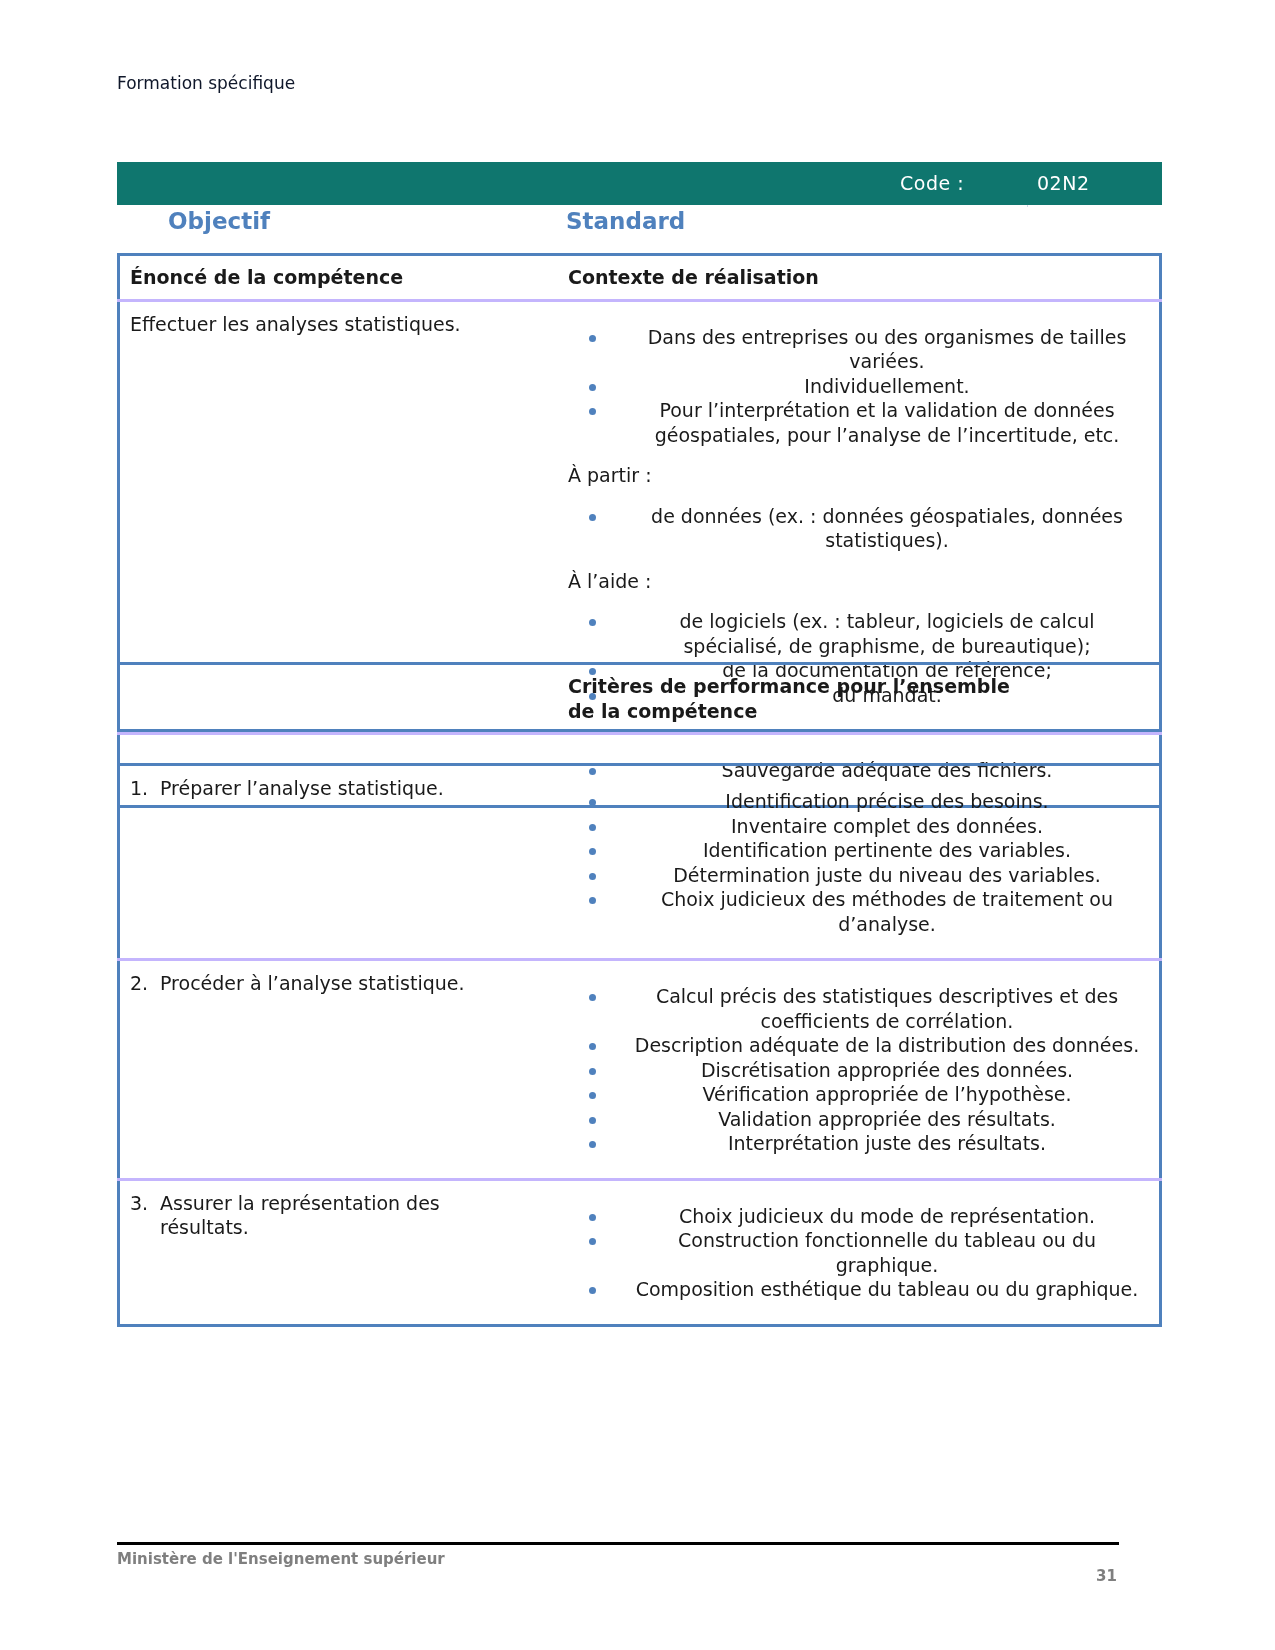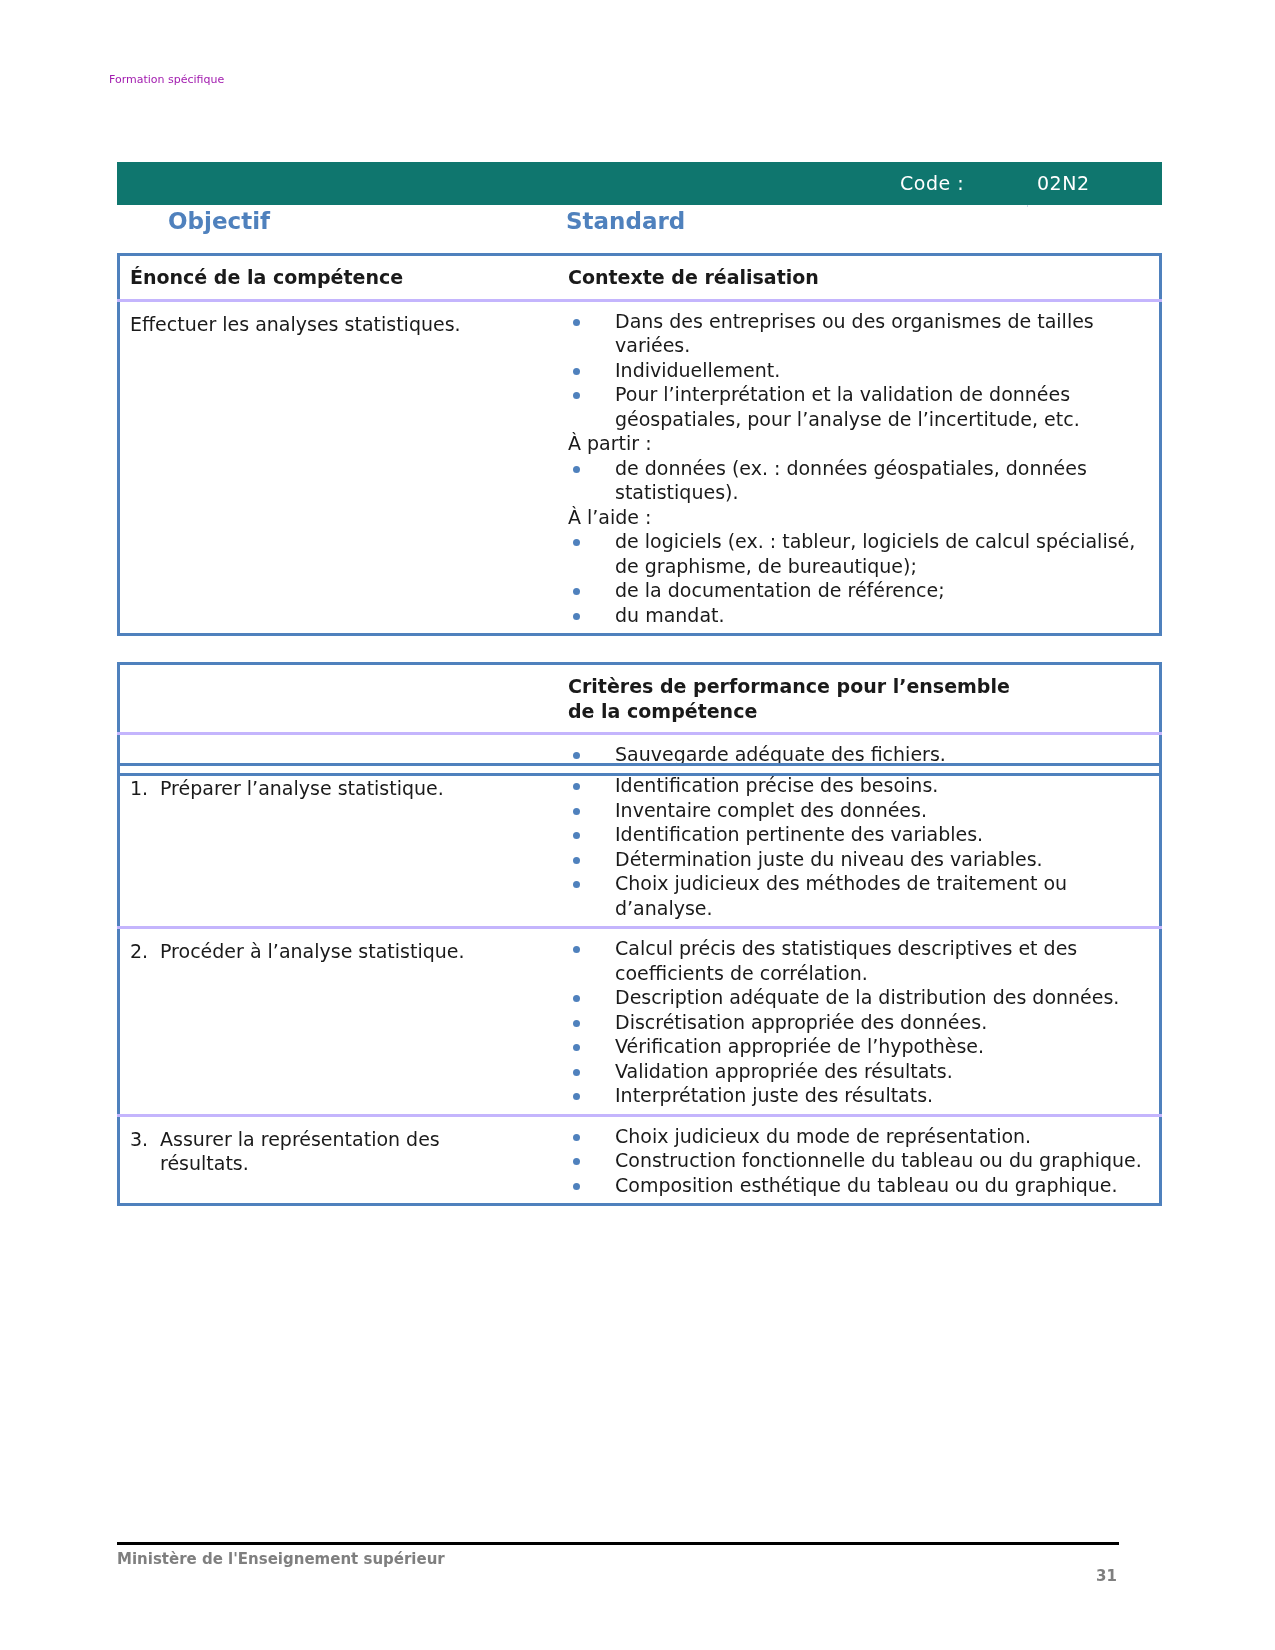--- a/index.html
+++ b/index.html
@@ -1,37 +1,37 @@
 <!DOCTYPE html>
 <html><head>
 <meta charset="utf-8">
 <style>
   html, body { margin: 0; padding: 0; background: #ffffff; }
   body { width: 1275px; height: 1650px; position: relative; overflow: hidden;
          font-family: "DejaVu Sans", sans-serif; color: #1a1a1a; }
-  .running-head { position: absolute; left: 109px; top: 73px; font-size: 11px; color: #a21caf; }
+  .running-head { position: absolute; left: 117px; top: 73px; font-size: 17px; color: #0f172a; }
   .code-bar { position: absolute; left: 117px; top: 162px; width: 1045px; height: 43px;
               background: #0f766e; color: #ffffff; font-size: 19px; }
   .code-bar .code-label { position: absolute; left: 783px; top: 10px; letter-spacing: 0.5px; }
   .code-bar .code-value { position: absolute; left: 920px; top: 10px; letter-spacing: 0.5px; }
   .code-bar .divider { position: absolute; left: 910px; top: 43px; width: 1px; height: 2px; background:#cfd9e8; }
   .section-title { position: absolute; top: 208px; font-size: 23px; font-weight: bold; color: #4f81bd; }
   .section-title.left { left: 127px; margin-left: 41px; }
   .section-title.right { left: 566px; }
 
   table.block { position: absolute; left: 117px; width: 1045px; border-collapse: collapse;
                 border: 3px solid #4f81bd; table-layout: fixed; }
   table.block td { vertical-align: top; padding: 0; font-size: 19px; line-height: 24.5px; }
   table.block tr.head td { font-weight: bold; padding-top: 9px; padding-bottom: 9px; }
   table.block tr + tr td { border-top: 3px solid #c4b5fd; }
   td.col-left { width: 438px; padding-left: 10px !important; }
   td.col-right { padding-left: 0; padding-right: 14px; }
   .body-cell { padding-top: 7px !important; padding-bottom: 6px !important; }
 
-  ul.bul { list-style: none; margin: 0; padding: 0; }
+  ul.bul { list-style: none; margin: 16px; padding: 0; text-align: center; }
   ul.bul li { position: relative; padding-left: 47px; }
   ul.bul li .dot { position: absolute; left: 5px; top: 10px; width: 7px; height: 7px;
                    border-radius: 50%; background: #4f81bd; }
   .lead { padding-left: 0; }
   .num-item { position: relative; padding-left: 30px; }
   .num-item .num { position: absolute; left: 0; top: 0; }
 
   .footer-line { position: absolute; left: 117px; top: 1542px; width: 1002px; height: 3px; background: #000000; }
   .footer-left { position: absolute; left: 117px; top: 1550px; font-size: 15px; font-weight: bold; color: #7f7f7f; }
   .footer-right { position: absolute; left: 1096px; top: 1567px; font-size: 15px; font-weight: bold; color: #7f7f7f; }

